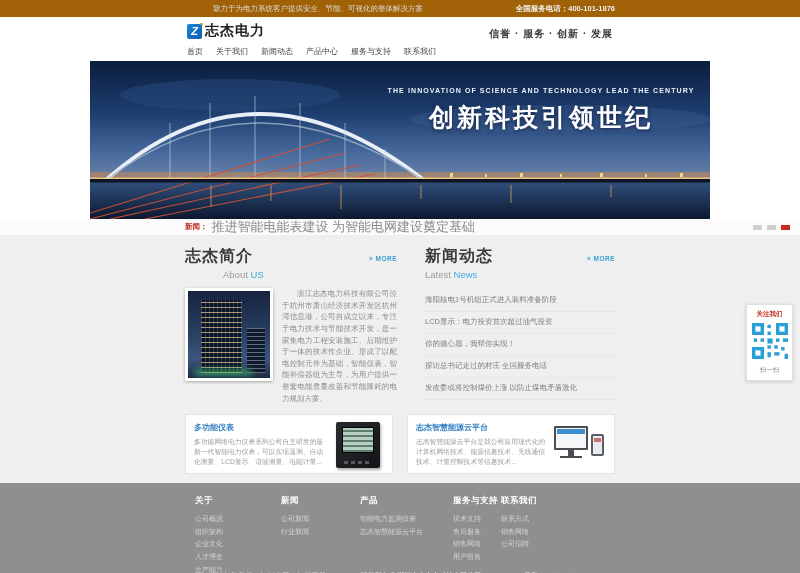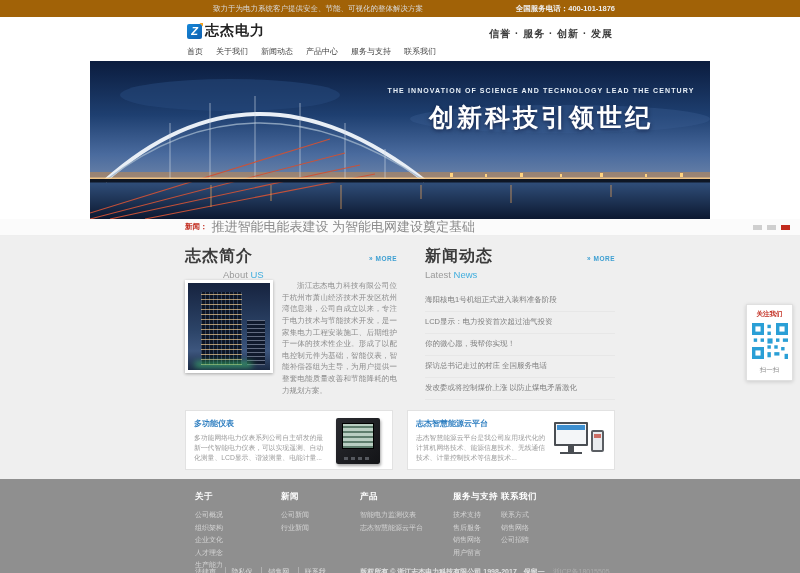--- a/index.html
+++ b/index.html
@@ -50,21 +50,21 @@
   .cols { display:flex; justify-content:space-between; }
   .col-about { width:212px; }
   .col-news { width:190px; }
   .sec-head { position:relative; }
   .sec-title { font-size:16px; font-weight:bold; color:#3c3c3c; letter-spacing:1px; }
   .sec-sub { font-size:9.5px; color:#9a9a9a; margin-top:2px; }
   .sec-sub .blue { color:#42aede; }
   .sub-indent { padding-left:38px; }
   .more { position:absolute; right:0; top:9px; font-size:6.5px; font-weight:bold; color:#3d9fd2; letter-spacing:.5px; }
 
-  .about-body { display:flex; gap:9px; margin-top:0; }
+  .about-body { display:flex; gap:9px; margin-top:8px; }
   .about-photo { width:88px; height:93px; flex:none; border:3px solid #fff; box-shadow:0 1px 3px rgba(0,0,0,.3);
     background:linear-gradient(180deg,#16233f 0%,#2c4468 55%,#3d567e 78%,#1b2a44 100%); position:relative; overflow:hidden; }
   .bld-main { position:absolute; left:16%; top:10%; width:50%; height:84%; background:#0c1424;
     background-image:repeating-linear-gradient(0deg,rgba(255,214,150,.65) 0 1px,transparent 1px 5px),
       repeating-linear-gradient(90deg,rgba(140,180,230,.28) 0 1px,transparent 1px 4px); }
   .bld-side { position:absolute; right:6%; top:42%; width:22%; height:52%; background:#101a2d;
     background-image:repeating-linear-gradient(0deg,rgba(220,230,255,.4) 0 1px,transparent 1px 4px); }
   .bld-glow { position:absolute; bottom:4%; left:8%; width:70%; height:5px; background:#3fc06e; filter:blur(3px); opacity:.85; }
   .about-text { font-size:7.5px; color:#8c8c8c; line-height:1.55; text-align:justify; text-indent:2em; }
 

